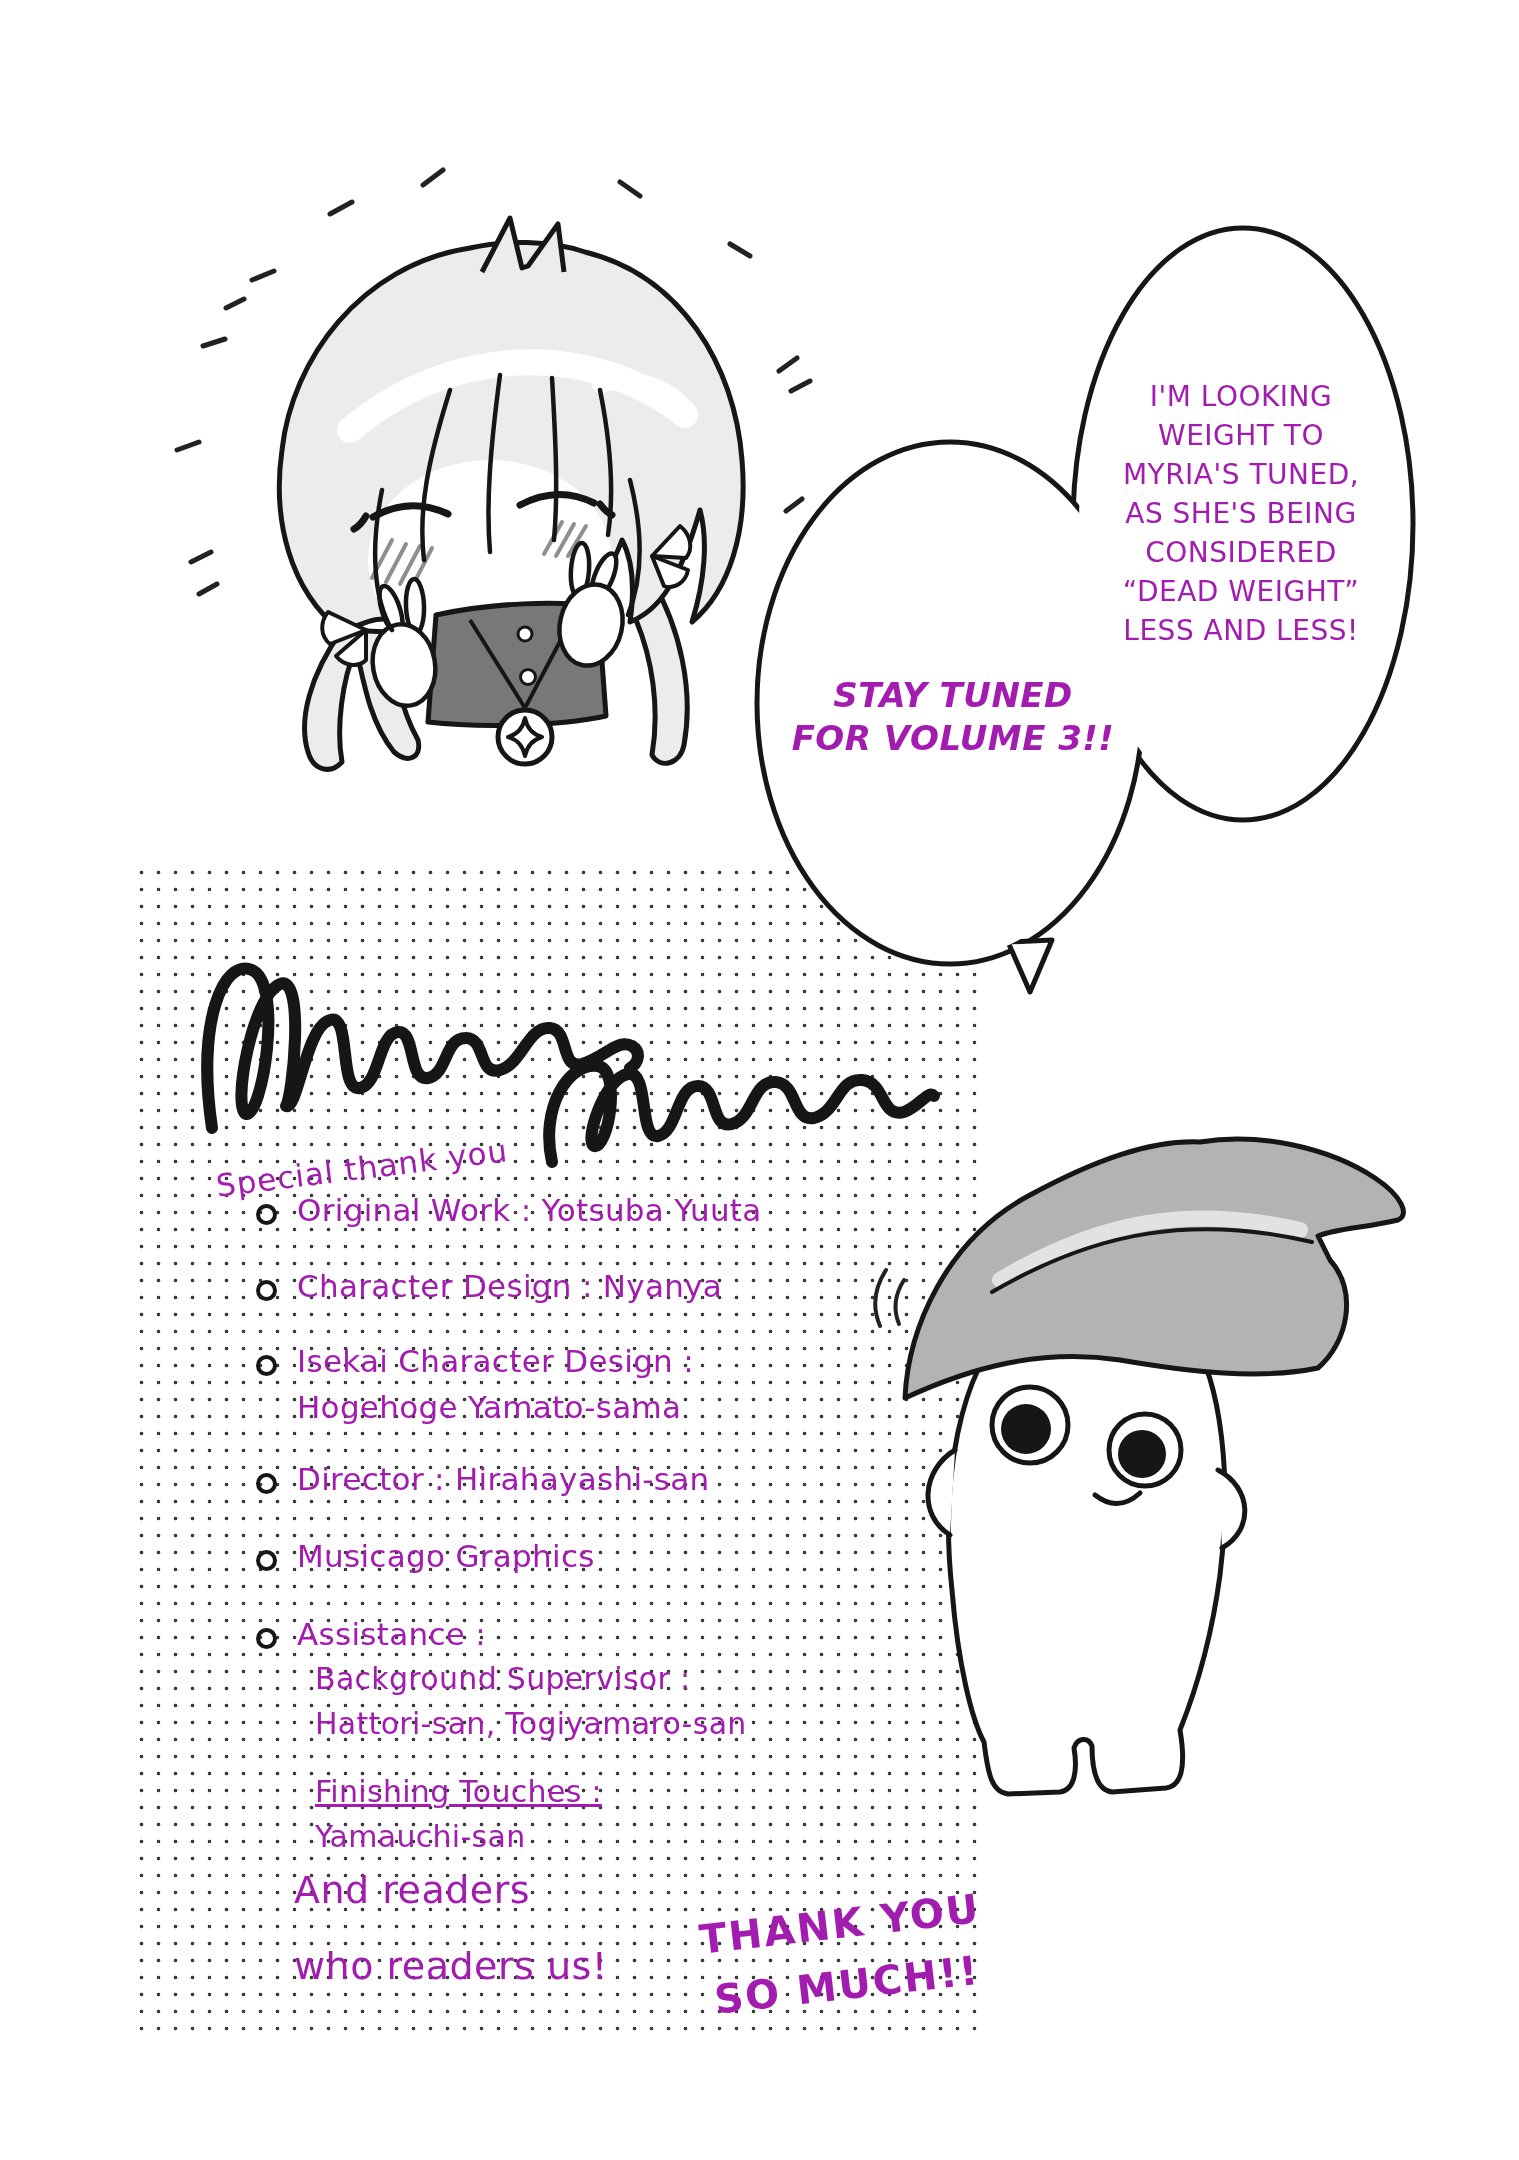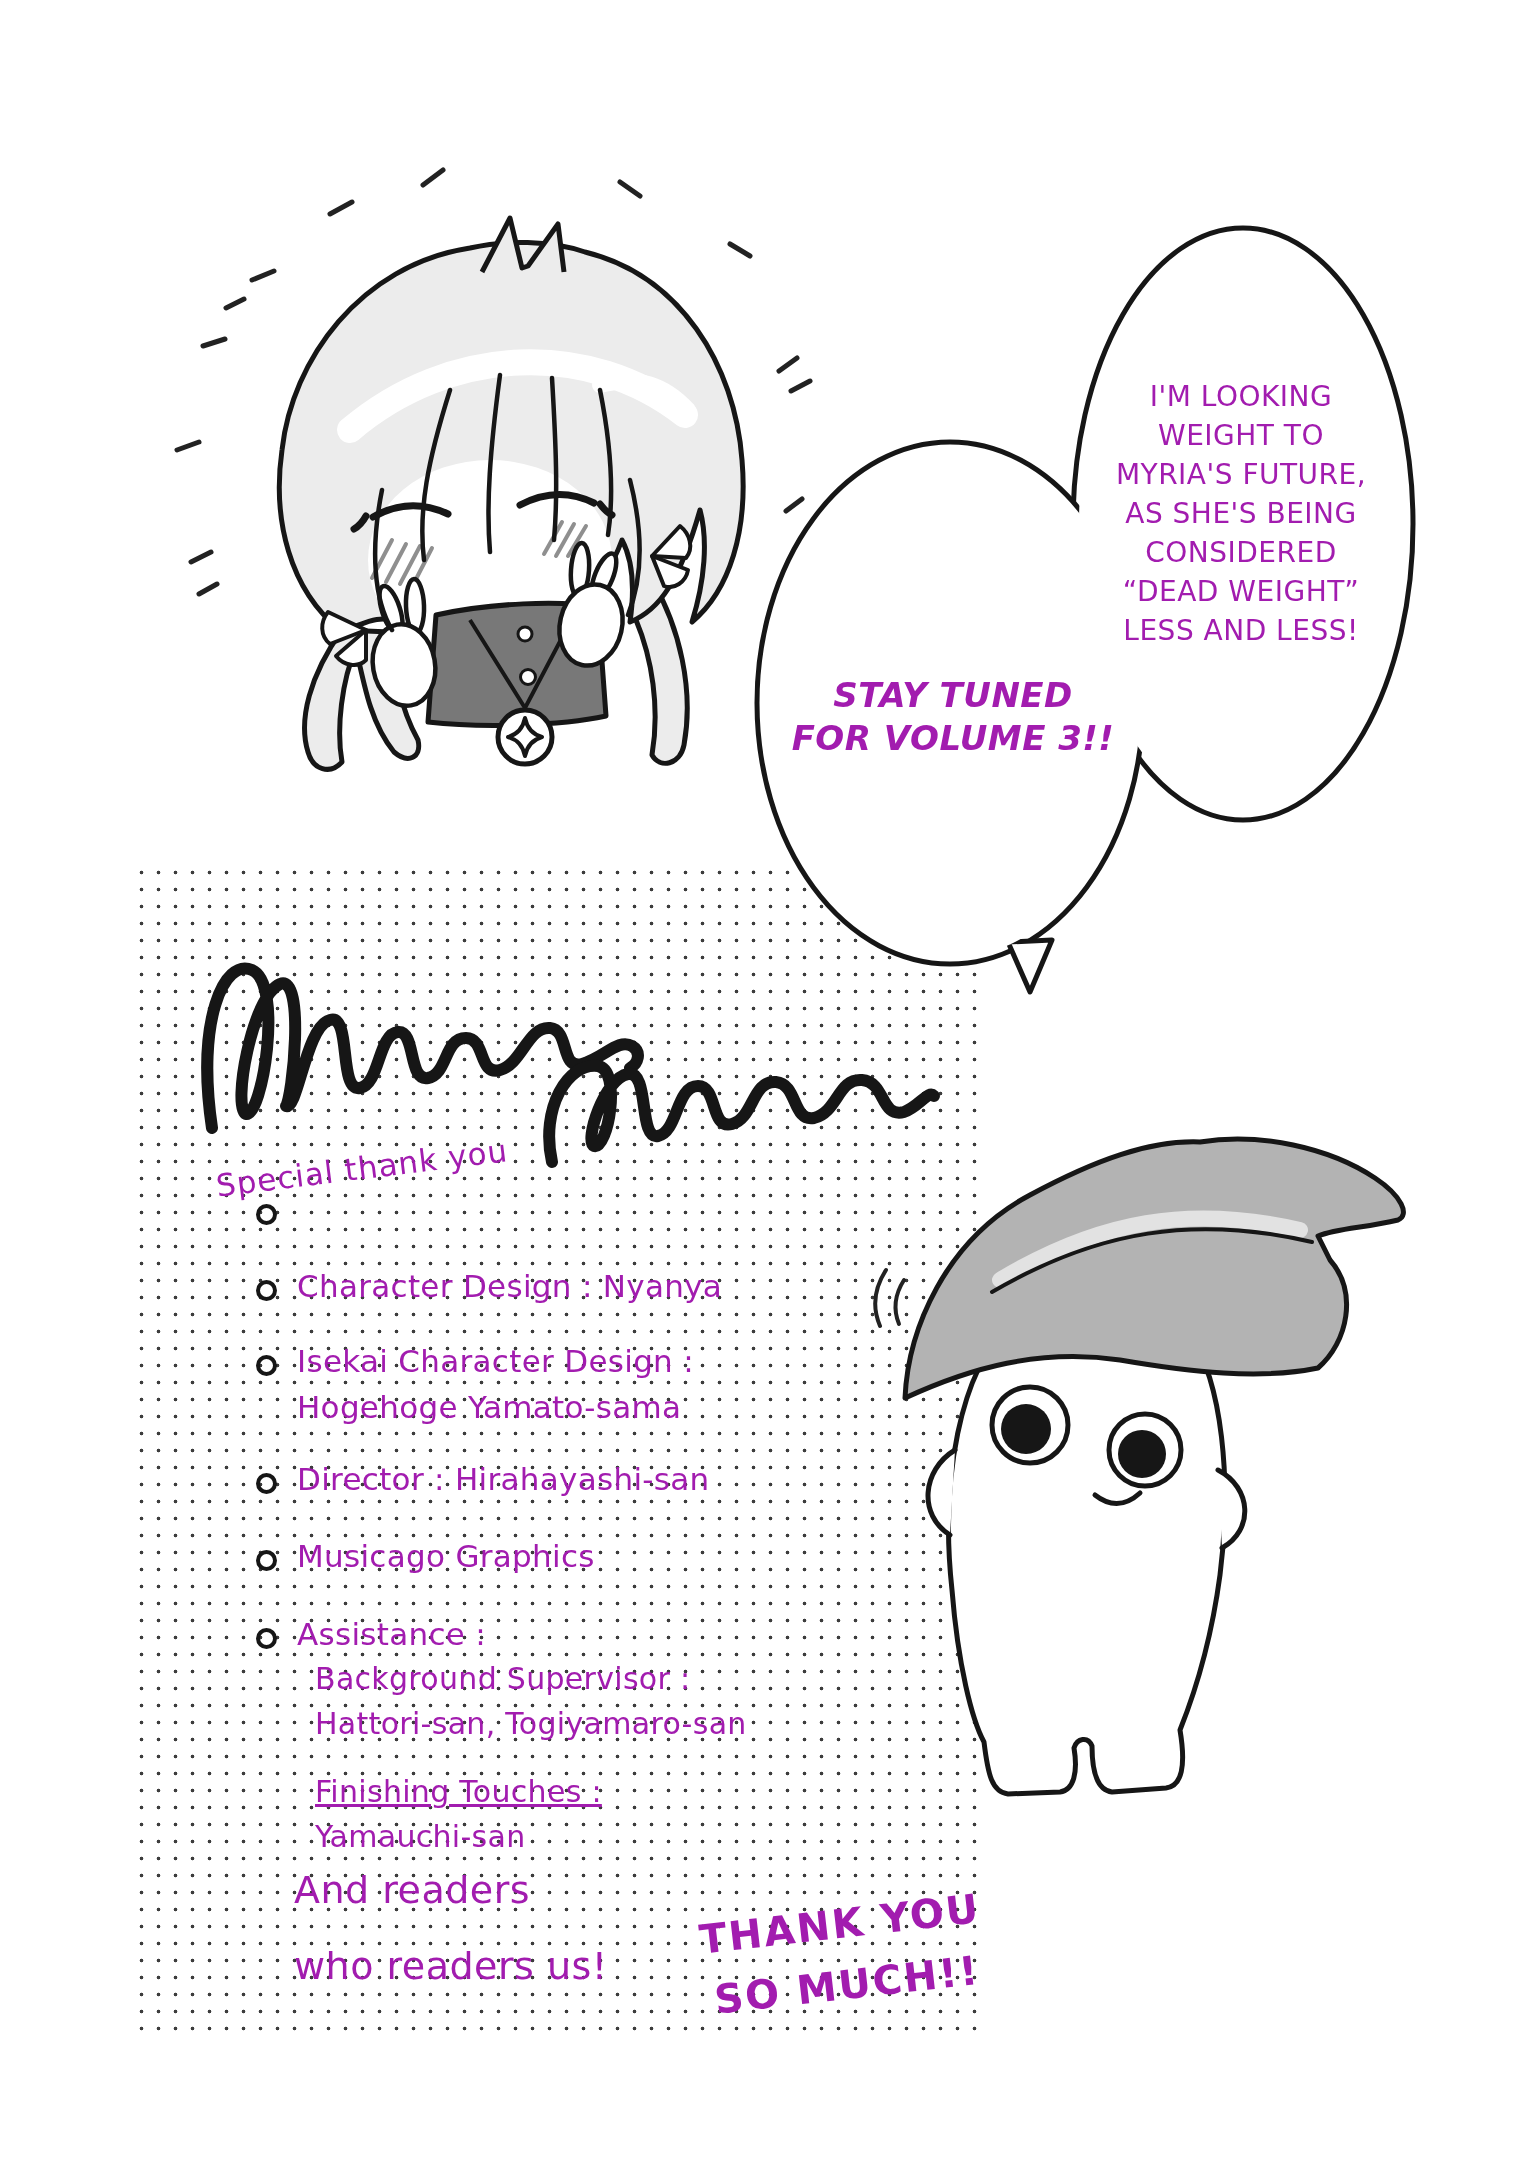--- a/index.html
+++ b/index.html
@@ -165,35 +165,36 @@
 
       <path d="M45 278 C48 210 85 120 170 75 C235 40 290 20 340 22 C400 12 470 28 515 58 C542 76 550 95 538 100 C505 108 478 108 458 116 L470 140 C498 172 488 222 458 248 C400 260 330 252 260 240 C180 228 110 248 45 278 Z" stroke="#161616" stroke-width="5" stroke-linejoin="round" fill="#b3b3b3"></path>
       <path d="M140 160 C240 100 330 85 440 110" fill="none" stroke-width="16" stroke-linecap="round" stroke="#e2e2e2"></path>
       <path d="M132 172 C238 110 335 95 452 122" fill="none" stroke="#161616" stroke-width="4" stroke-linecap="round"></path>
     </g>
   </svg>
 
   <div class="txt" id="bubble-text">
     <div>I'M LOOKING</div>
     <div>WEIGHT TO</div>
-    <div>MYRIA'S FUTURE,</div>
+    <div>MYRIA'S TUNED,</div>
     <div>AS SHE'S BEING</div>
     <div>CONSIDERED</div>
     <div>“DEAD WEIGHT”</div>
     <div>LESS AND LESS!</div>
   </div>
 
   <div class="txt" id="announce-text">
     <div>STAY TUNED</div>
     <div>FOR VOLUME 3!!</div>
   </div>
 
   <div class="txt" id="script-label">Special thank you</div>
 
   <div class="bullet" style="left:256px;top:1204px;"></div>
+  <div class="txt credit-line" style="left:297px;top:1192px;">Original Work : Yotsuba Yuuta</div>
 
   <div class="bullet" style="left:256px;top:1280px;"></div>
   <div class="txt credit-line" style="left:297px;top:1268px;">Character Design : Nyanya</div>
 
   <div class="bullet" style="left:256px;top:1355px;"></div>
   <div class="txt credit-line" style="left:297px;top:1389px;">Hogehoge Yamato-sama</div>
   <div class="txt credit-line" style="left:297px;top:1343px;">Isekai Character Design :</div>
 
   <div class="bullet" style="left:256px;top:1473px;"></div>
   <div class="txt credit-line" style="left:297px;top:1461px;">Director : Hirahayashi-san</div>

